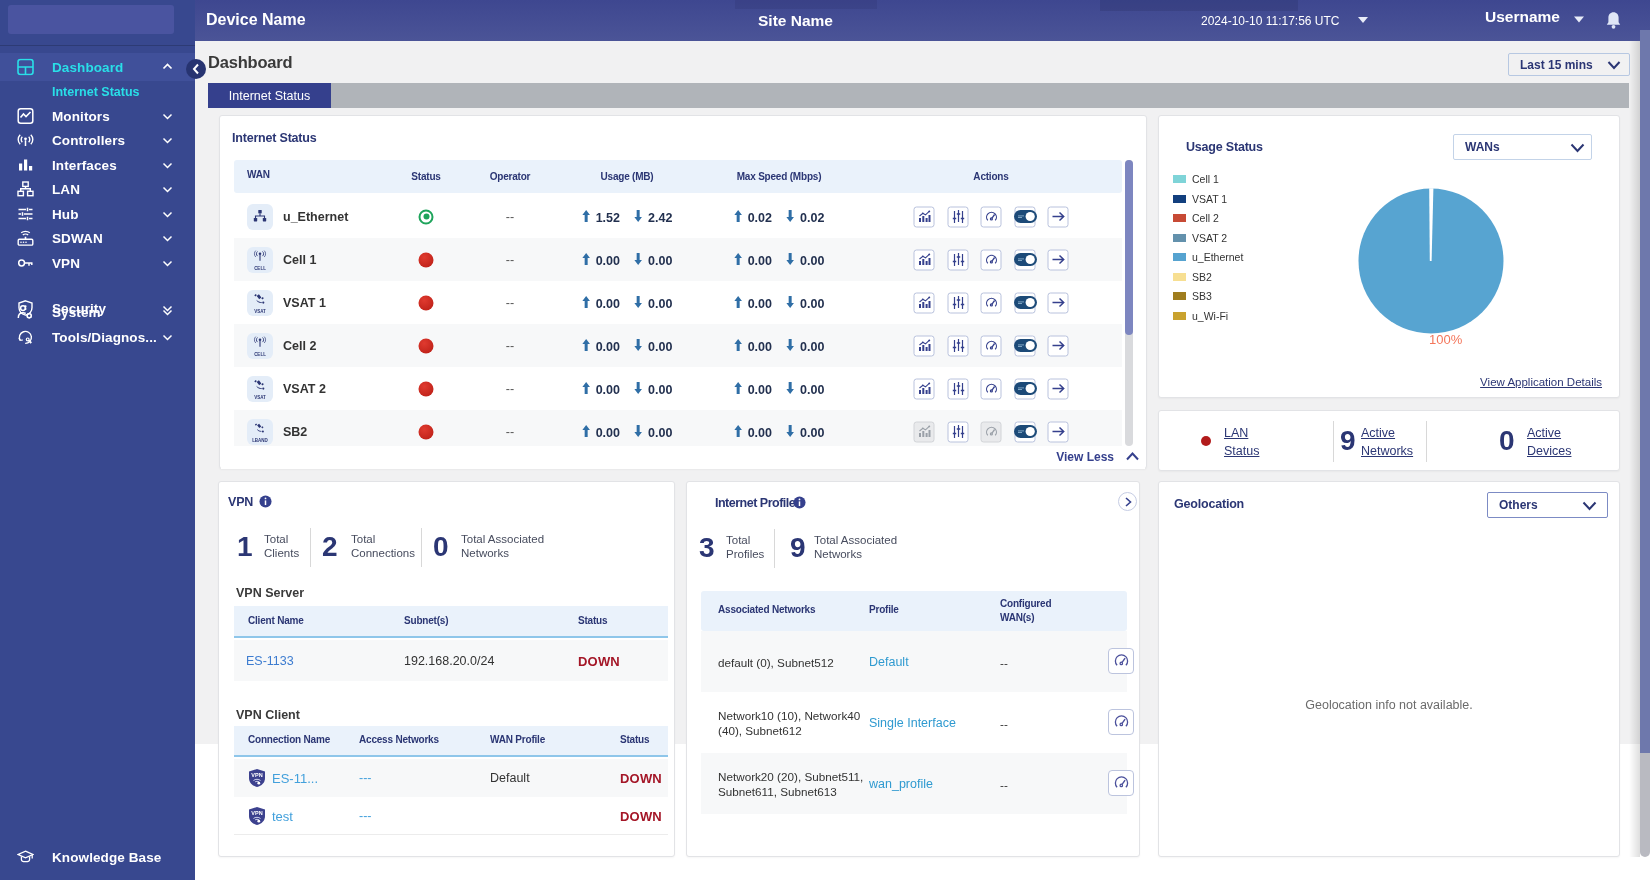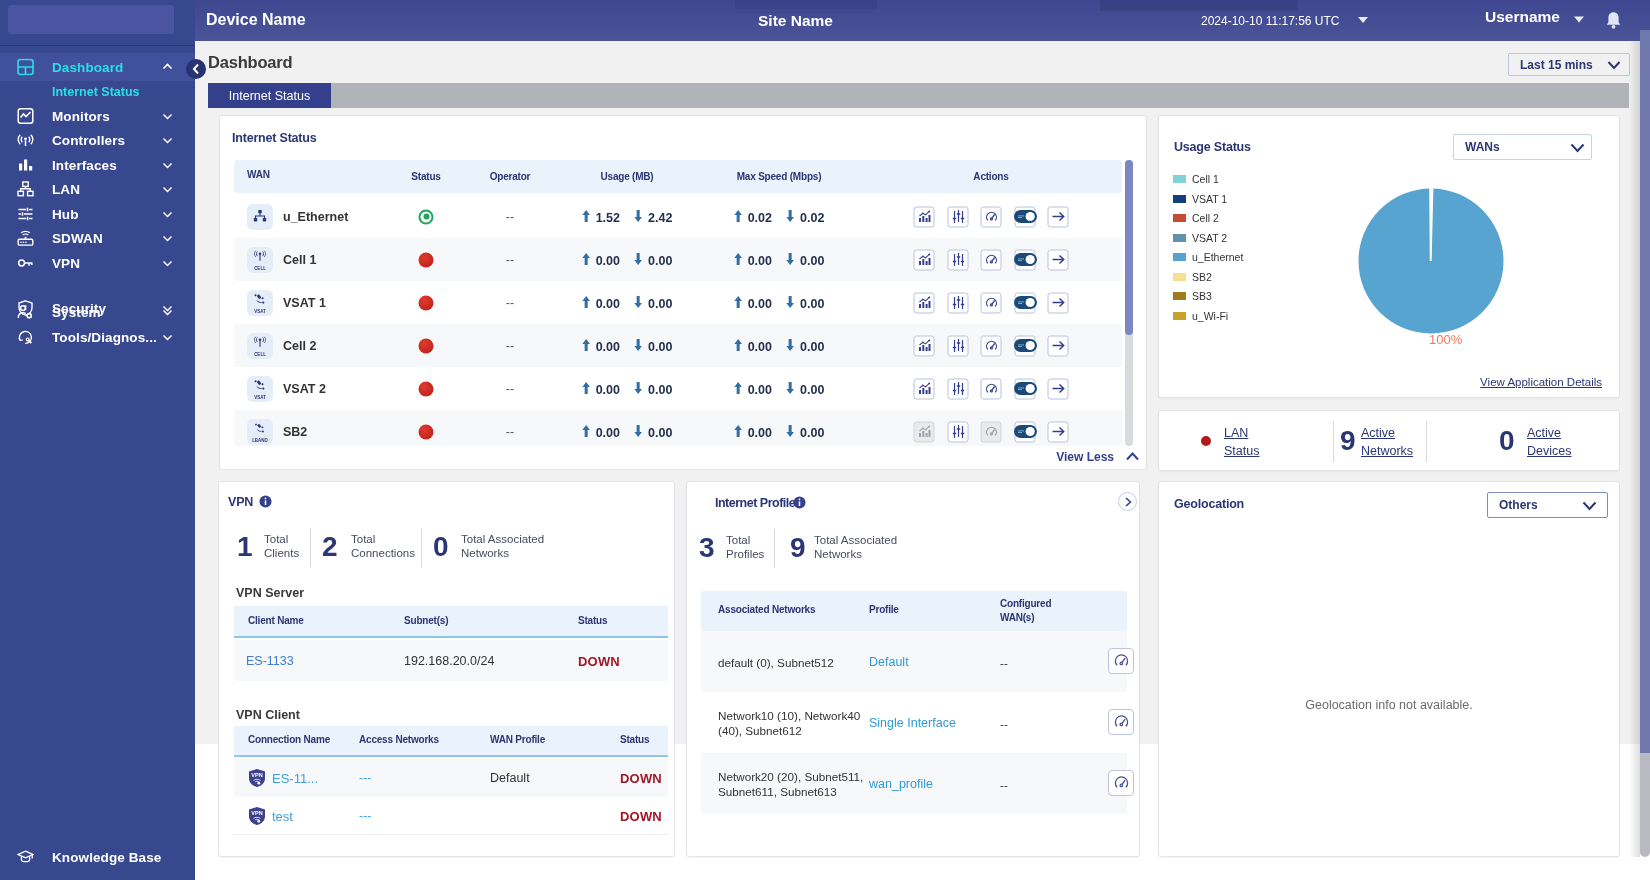--- a/index.html
+++ b/index.html
@@ -682,21 +682,21 @@
     <div class="abs" style="left:1px;top:330px;width:924px;height:23px;background:#fff;"></div>
     <div class="abs" style="left:905px;top:44px;width:8px;height:286px;background:#d9dadd;border-radius:4px;"></div>
     <div class="abs" style="left:905px;top:44px;width:8px;height:175px;background:#7d86c0;border-radius:4px;"></div>
     <div class="abs" style="right:32px;top:334px;font-size:12px;font-weight:bold;color:#35408d;">View Less</div>
     <svg class="abs" style="left:906px;top:336px;" width="13" height="9">
         <path d="M1 7.5 L6.5 1.5 L12 7.5" fill="none" stroke="#35408d" stroke-width="2"></path>
       </svg>
   </div>
 
   <div class="card" style="left:1158px;top:115px;width:462px;height:283px;">
-    <div class="ctitle" style="left:15px;top:24px;">Usage Status</div>
+    <div class="ctitle" style="left:27px;top:24px;">Usage Status</div>
     <div class="selbox" style="left:294px;top:18px;width:139px;height:26px;border-color:#c3d3e8;">
       <span class="t">WANs</span>
       <svg class="abs" style="left:116px;top:8px;" width="15" height="10">
           <path d="M1.5 1.5 L7.5 8 L13.5 1.5" fill="none" stroke="#2b3674" stroke-width="2"></path>
         </svg>
     </div>
     <div class="legsw" style="left:14px;top:59.0px;background:#7fd4d8;"></div>
       <div class="legtx" style="left:33px;top:63.0px;">Cell 1</div>
       <div class="legsw" style="left:14px;top:78.5px;background:#123f7e;"></div>
       <div class="legtx" style="left:33px;top:82.5px;">VSAT 1</div>

